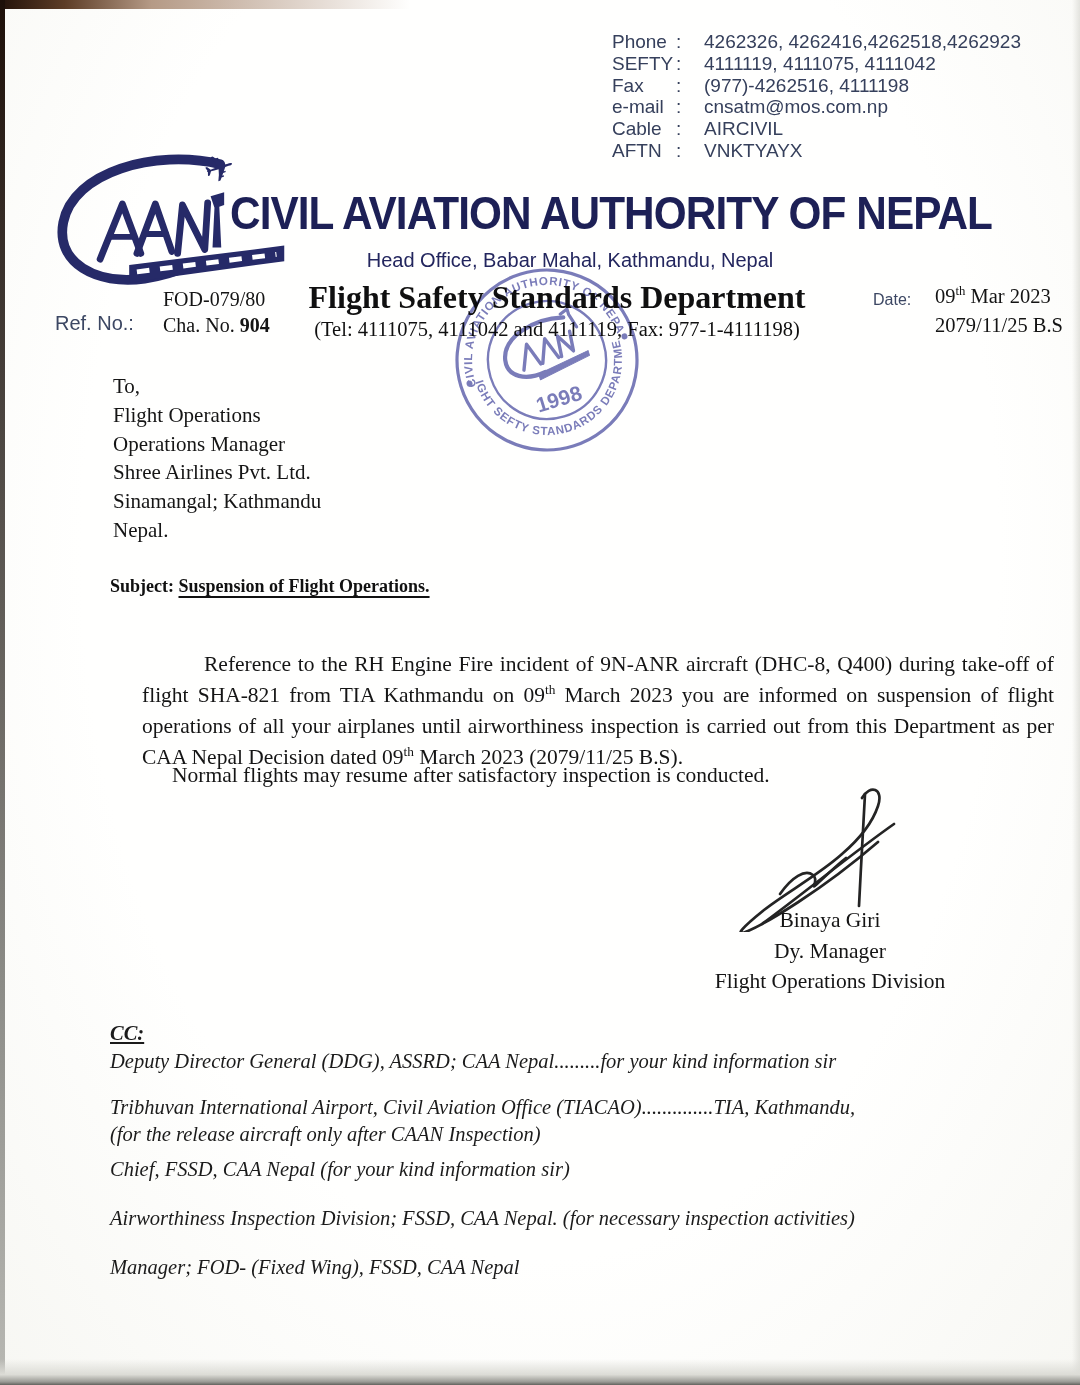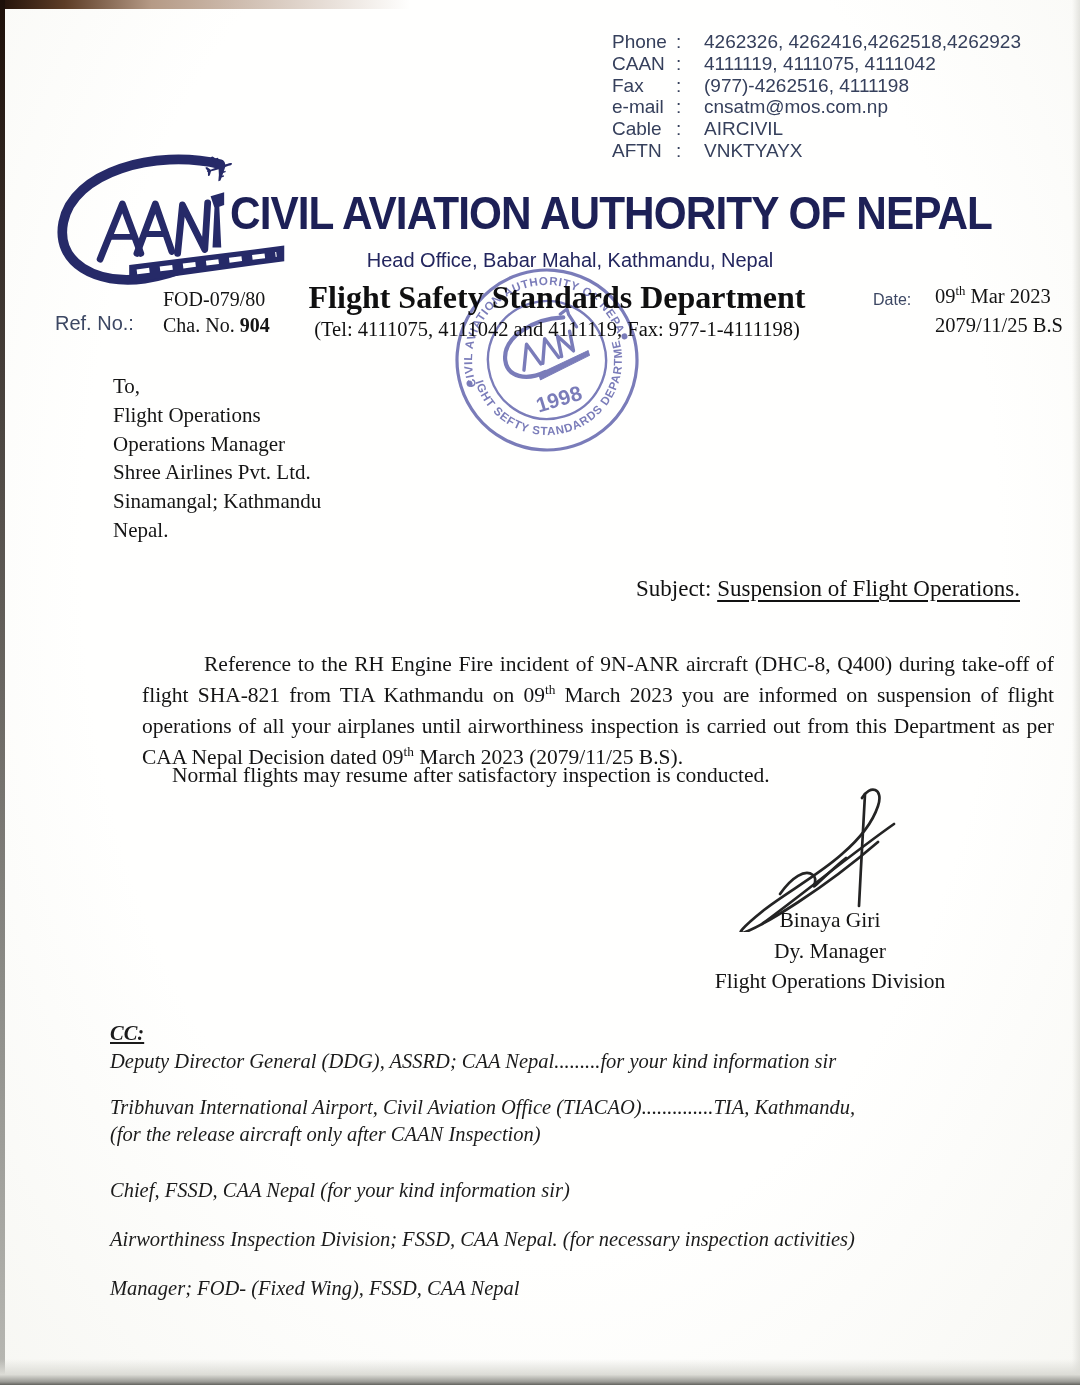--- a/index.html
+++ b/index.html
@@ -48,55 +48,55 @@
   .sup{vertical-align:super;font-size:0.62em;line-height:0;}
 
   
   .stamp{left:449px;top:262px;width:196px;height:196px;transform:rotate(-17deg);
     mix-blend-mode:multiply;opacity:0.92;}
 
   
   .recipient{left:113px;top:372px;font-size:21px;line-height:28.8px;color:#151515;}
 
   
-  .subject{left:110px;top:576px;width:910px;text-align:right;font-size:23px;font-weight:normal;color:#111;}
+  .subject{left:110px;top:576px;width:910px;text-align:left;font-size:18px;font-weight:bold;color:#111;}
   .subject .u{text-decoration:underline;text-decoration-thickness:2px;text-underline-offset:4px;}
 
   
   .para{left:110px;width:912px;font-size:21.5px;line-height:31px;color:#151515;
     text-align:justify;text-indent:62px;margin:0;}
   .para1{top:649px;margin-left:32px;}
   .para2{top:760px;}
 
   
   .sig-svg{left:722px;top:782px;width:190px;height:150px;}
   .sig-block{left:690px;top:905px;width:280px;text-align:center;
     font-size:21.5px;line-height:30.5px;color:#151515;}
 
   
   .cc{left:110px;top:1022px;font-size:20.5px;font-style:italic;color:#1b1b1b;width:880px;font-family:Liberation Serif, serif;}
   .cc-label{font-weight:bold;text-decoration:underline;margin-bottom:3px;}
   .cc-item{line-height:27px;}
   .mb-lg{margin-bottom:19px;}
-  .mb-md{margin-bottom:29px;}
+  .mb-md{margin-bottom:8px;}
   .mb-xl{margin-bottom:22px;}
 </style>
 </head>
 <body>
 
 <div class="page">
 
   <div class="abs contact sans">
     <div class="row">
       <span class="lbl">Phone</span>
       <span class="col">:</span>
       <span>4262326, 4262416,4262518,4262923</span>
     </div>
     <div class="row">
-      <span class="lbl">CAAN</span>
+      <span class="lbl">SEFTY</span>
       <span class="col">:</span>
       <span>4111119, 4111075, 4111042</span>
     </div>
     <div class="row">
       <span class="lbl">Fax</span>
       <span class="col">:</span>
       <span>(977)-4262516, 4111198</span>
     </div>
     <div class="row">
       <span class="lbl">e-mail</span>

